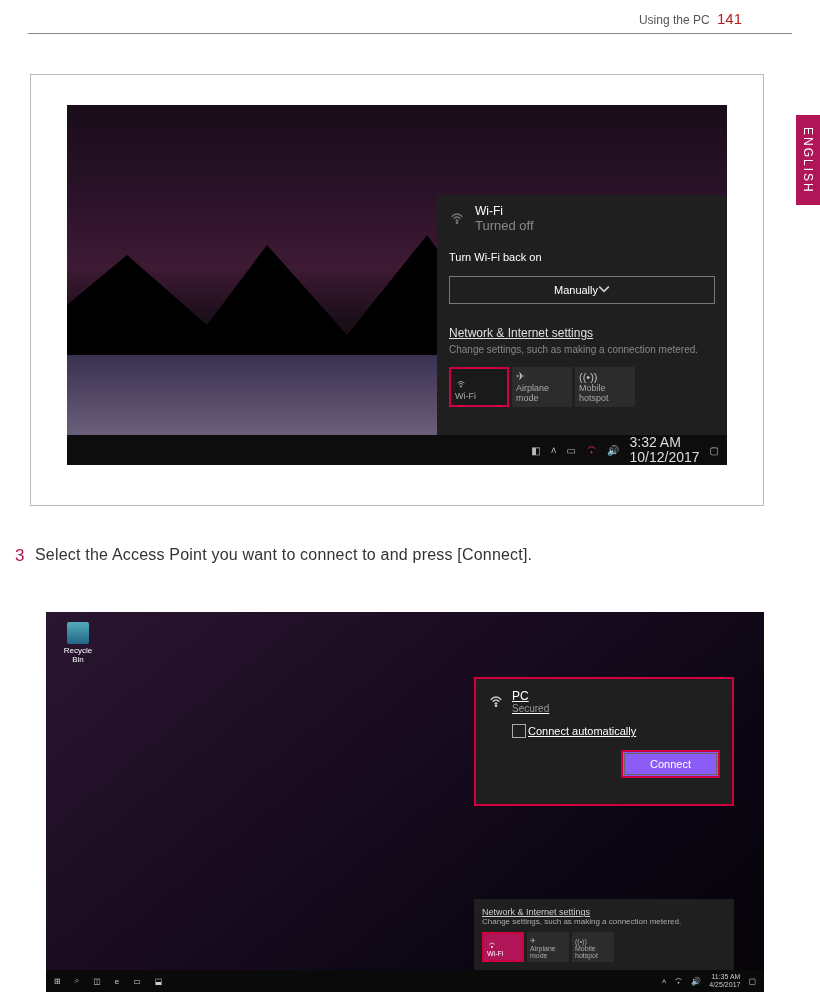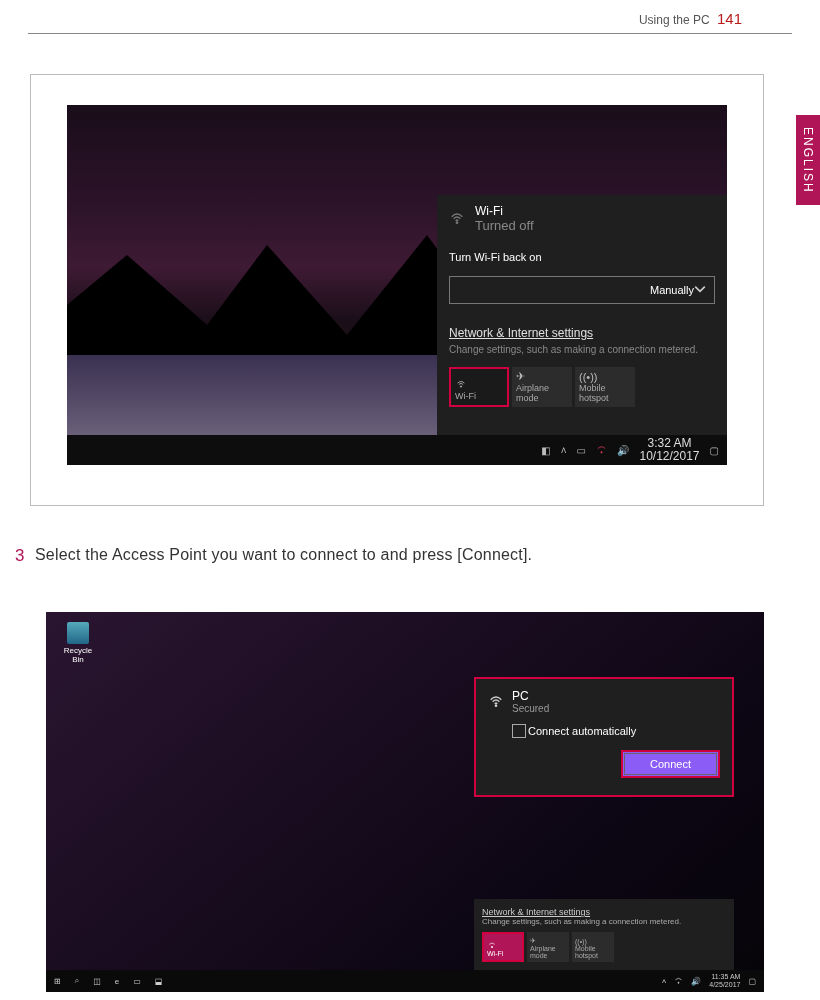--- a/index.html
+++ b/index.html
@@ -92,21 +92,21 @@
   }
   .fly-row { padding: 9px 12px; }
   .fly-title { font-size: 12px; color:#fff; }
   .fly-sub { color: #888; font-size: 13px; }
   .fly-select {
     margin: 4px 12px;
     border: 1px solid #777;
     padding: 6px 8px;
     font-size: 11px;
     display: flex;
-    justify-content: flex-end;
+    justify-content: center;
     align-items: center;
     color: #fff;
   }
   .fly-link {
     padding: 18px 12px 2px 12px;
     font-size: 12px;
     text-decoration: underline;
     color: #e0e0e0;
   }
   .fly-linksub {
@@ -143,21 +143,21 @@
     background: #0d0d0d;
     color: #ccc;
     font-size: 9px;
     display: flex;
     justify-content: flex-end;
     align-items: center;
     padding-right: 8px;
     box-sizing: border-box;
     gap: 10px;
   }
-  .clock { text-align: center; line-height: 1.1; font-size: 12px; color:#ddd;}
+  .clock { text-align: left; line-height: 1.1; font-size: 14px; color:#ddd;}
   .tray-ico { font-size: 10px; color:#bbb; }
   .wifi-icon-svg {
     display:inline-block;
   }
 
   .step {
     display: flex;
     margin: 30px 56px 10px 15px;
     font-size: 16px;
     color: #333;
@@ -204,22 +204,23 @@
   }
   .connect-panel {
     position: absolute;
     right: 30px;
     top: 65px;
     width: 260px;
     background: #1f1f1f;
     color: #fff;
     font-size: 11px;
     border: 2px solid #d00040;
-    padding: 10px 12px 17px 12px;
+    padding: 10px 12px 26px 12px;
     box-sizing: border-box;
+    text-decoration: underline;
   }
   .cp-head { display:flex; align-items:center; gap:8px; }
   .cp-name { font-size: 12px; }
   .cp-sec { font-size: 10px; color:#999; }
   .cp-auto {
     margin: 10px 0 12px 24px;
     font-size: 11px;
     display: flex;
     align-items: center;
     gap: 2px;

